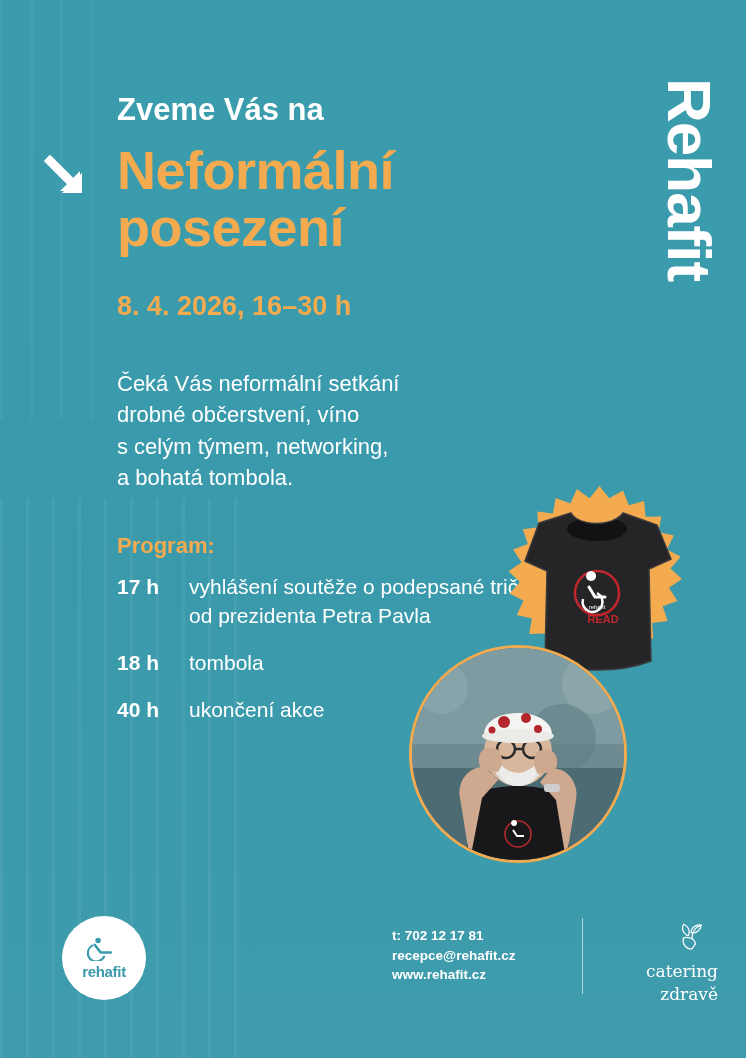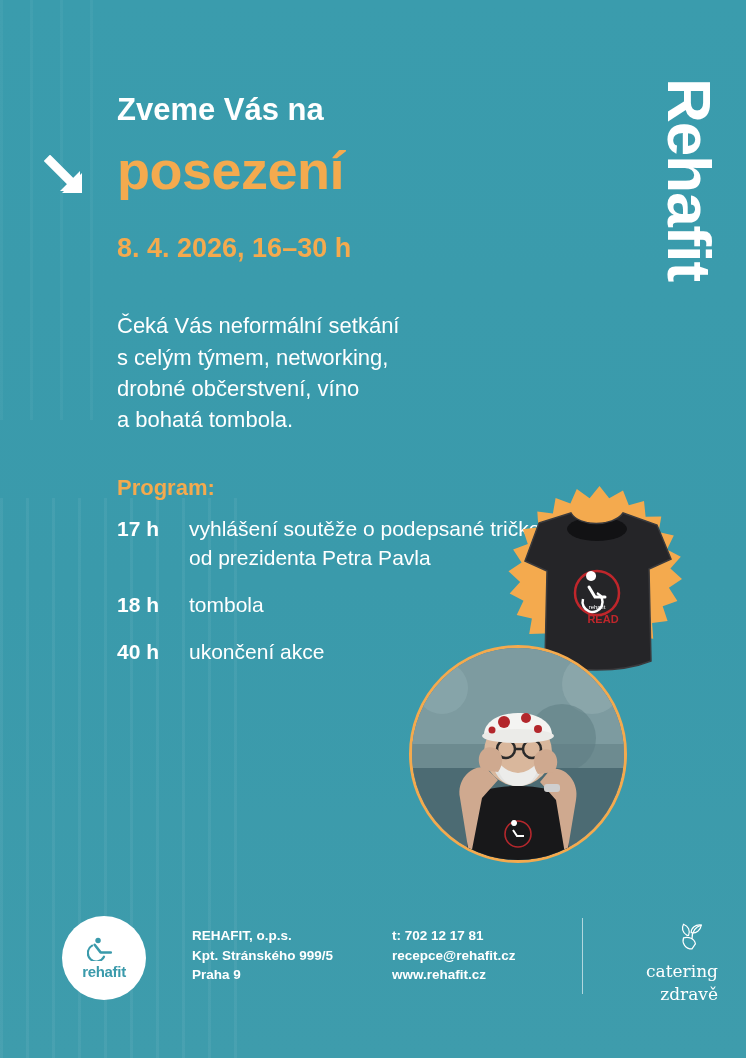--- a/index.html
+++ b/index.html
@@ -249,27 +249,28 @@
   <div class="arrow">
     <svg viewBox="0 0 44 44" width="44" height="44">
       <path d="M6 6 L30 30" stroke="#ffffff" stroke-width="9" stroke-linecap="square"></path>
       <path d="M36 36 L36 16 L27 25 Z M36 36 L16 36 L25 27 Z" fill="#ffffff"></path>
       <path d="M38 38 L38 18 L18 38 Z" fill="#ffffff"></path>
     </svg>
   </div>
 
   <div class="content">
     <div class="kicker">Zveme Vás na</div>
+    <div class="title">Neformální</div>
     <div class="title">posezení</div>
     <div class="datetime">8. 4. 2026, 16–30 h</div>
 
     <div class="lead">
       <div>Čeká Vás neformální setkání</div>
+      <div>drobné občerstvení, víno</div>
       <div>s celým týmem, networking,</div>
-      <div>drobné občerstvení, víno</div>
       <div>a bohatá tombola.</div>
     </div>
 
     <div class="program-title">Program:</div>
 
     <div class="program">
       <div class="prow">
         <div class="ptime">17 h</div>
         <div class="pdesc">vyhlášení soutěže o podepsané tričko od prezidenta Petra Pavla</div>
       </div>
@@ -357,25 +358,20 @@
   <div class="footer">
     <div class="logo-circle">
       <svg viewBox="0 0 40 28" width="34" height="24">
         <circle cx="13" cy="4" r="3.2" fill="#3a9aab"></circle>
         <path d="M9 9 L16 18 L28 18" stroke="#3a9aab" stroke-width="3" fill="none" stroke-linecap="round" stroke-linejoin="round"></path>
         <path d="M6 10 a10 10 0 1 0 14 13" stroke="#3a9aab" stroke-width="2.6" fill="none" stroke-linecap="round"></path>
       </svg>
       <div class="lgtext">rehafit</div>
     </div>
 
-    <div class="addr">
-      <div>REHAFIT, o.p.s.</div>
-      <div>Kpt. Stránského 999/5</div>
-      <div>Praha 9</div>
-    </div>
 
     <div class="contact">
       <div>t: 702 12 17 81</div>
       <div>recepce@rehafit.cz</div>
       <div>www.rehafit.cz</div>
     </div>
 
     <div class="divider"></div>
 
     <div class="catering">

